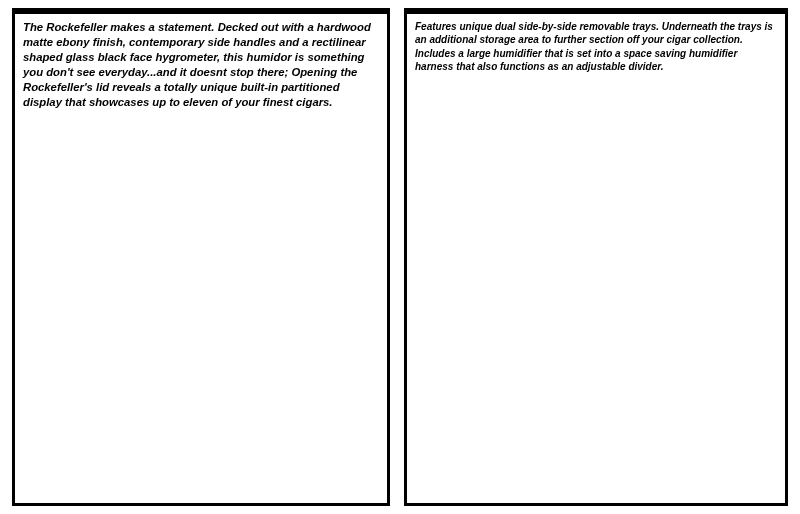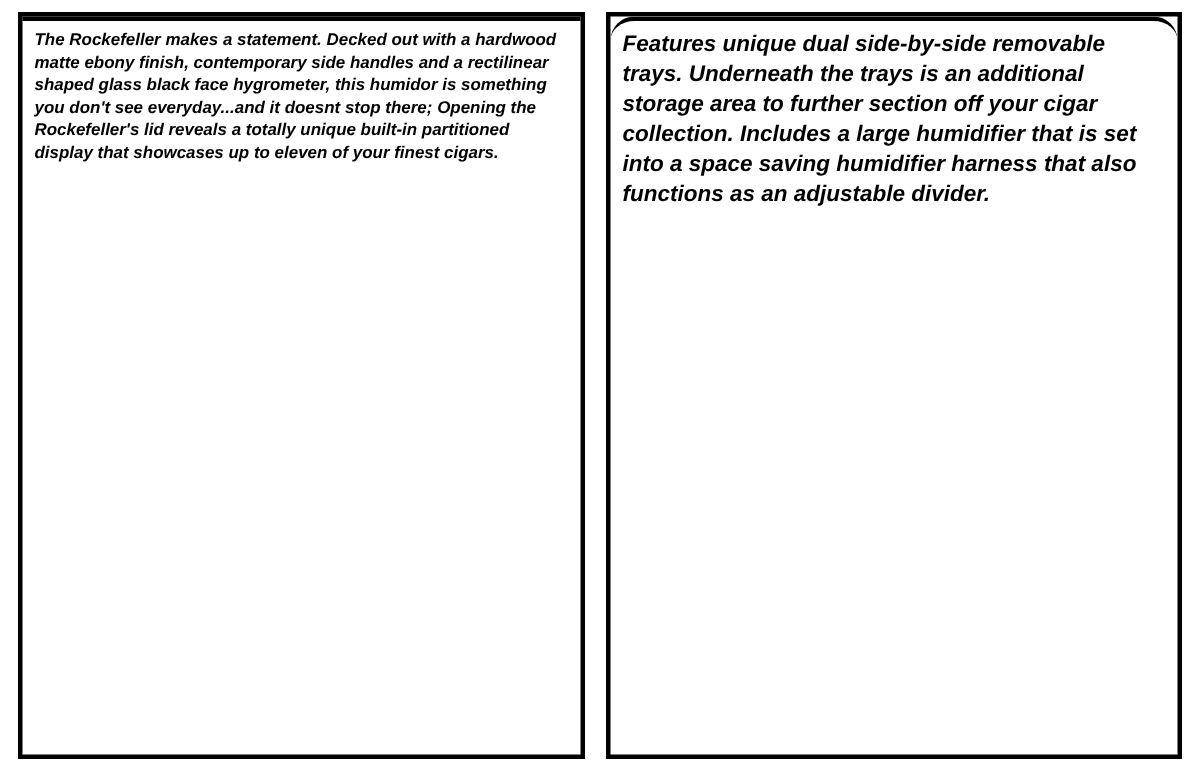--- a/index.html
+++ b/index.html
@@ -57,22 +57,21 @@
     padding: 6px 8px 4px 8px;
     font-style: italic;
     font-weight: bold;
     font-size: 11.3px;
     line-height: 1.33;
     color: #000000;
     box-sizing: border-box;
     overflow: hidden;
   }
   .caption-right {
-    font-size: 15px;
-    border-radius: 16px;
+    font-size: 10px;
   }
 
   
   .hum-wrap { position:absolute; inset:0; }
   .hum-bg {
     position:absolute; inset:0;
     background:
       radial-gradient(ellipse 70% 55% at 50% 18%, #b89a74 0%, #9d7e5c 45%, #7d6044 100%);
   }
   .hum-lid-inner {

